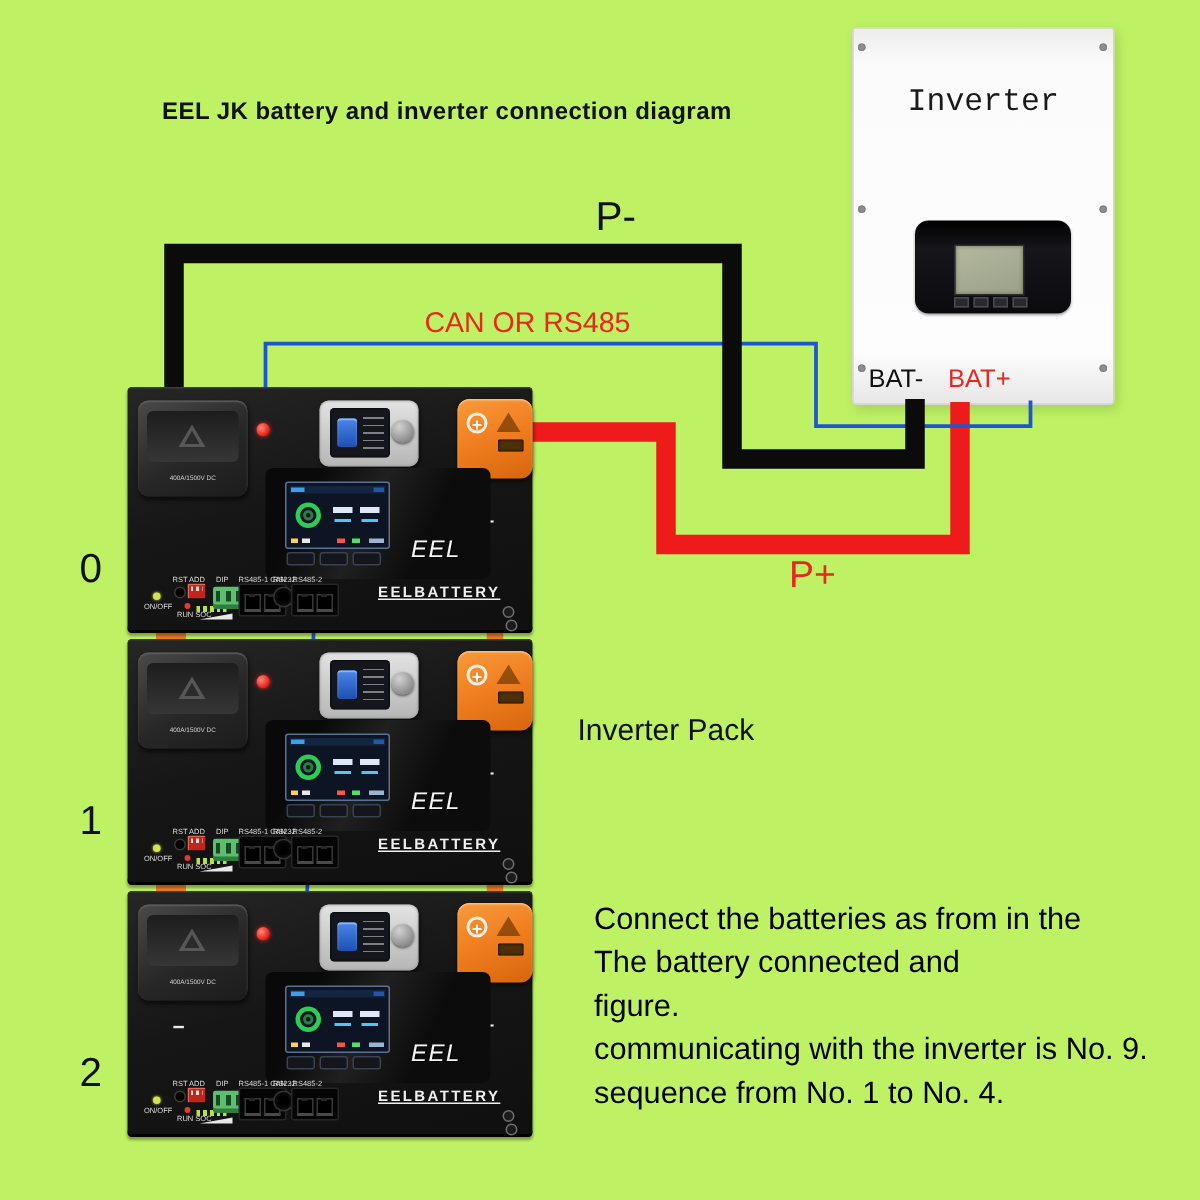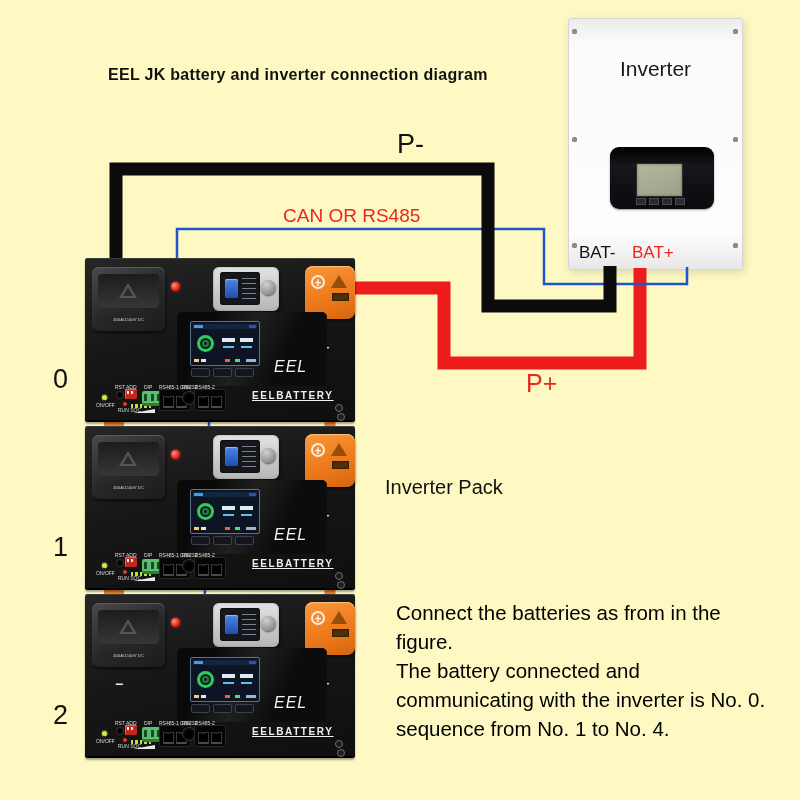--- a/index.html
+++ b/index.html
@@ -1,25 +1,25 @@
 <!DOCTYPE html>
 <html style="--cable-negative: #0b0b0b; --cable-positive: #ee1b1b; --comm-wire: #1e56cf; --interconnect-orange: #ef7d1f; --label-red: #e8281e; --battery-body: #161616;"><head>
 <meta charset="utf-8">
 <style>
   html,body{margin:0;padding:0;background:#fff;}
   body{width:800px;height:800px;overflow:hidden;font-family:"Liberation Sans",sans-serif;}
-  .stage{position:relative;width:800px;height:800px;background:#fef9c3;}
+  .stage{position:relative;width:800px;height:800px;background:#bef264;}
 
   .title{position:absolute;left:108px;top:66px;font-size:16px;font-weight:bold;color:#111;letter-spacing:.3px;white-space:nowrap;}
 
   
   .inverter{position:absolute;left:568px;top:18px;width:173px;height:250px;
     background:linear-gradient(180deg,#ececec,#fbfbfb 10%,#fdfdfd 86%,#e7e7e7);
     border:1px solid #d5d5d5;border-radius:3px;box-shadow:2px 3px 8px rgba(0,0,0,.13);}
-  .inv-label{position:absolute;left:0;right:0;top:38px;text-align:center;font-size:21px;color:#1a1a1a;}
+  .inv-label{position:absolute;left:0;right:0;top:38px;text-align:center;font-size:21px;color:#1a1a1a;font-family:Liberation Mono, monospace;}
   .inv-screw{position:absolute;width:5px;height:5px;border-radius:50%;background:#8f8f8f;box-shadow:inset 0 0 1px #444;}
   .scr1{left:3px;top:10px}.scr2{right:4px;top:10px}
   .scr3{left:3px;top:118px}.scr4{right:4px;top:118px}
   .scr5{left:3px;top:224px}.scr6{right:4px;top:224px}
   .inv-display{position:absolute;left:41px;top:128px;width:104px;height:62px;border-radius:9px;
     background:linear-gradient(180deg,#000,#16161b 30%,#0b0b0e);box-shadow:0 1px 2px rgba(0,0,0,.4);}
   .inv-lcd{position:absolute;left:26px;top:16px;width:45px;height:32px;background:linear-gradient(160deg,#b3b89f,#9ba088);border:1px solid #2c2c2c;box-shadow:inset 0 0 3px #6c705c;}
   .inv-btn{position:absolute;top:51px;width:8px;height:5px;background:#2a2a2e;border:1px solid #4a4a52;}
   .ib1{left:26px}.ib2{left:39px}.ib3{left:52px}.ib4{left:65px}
   .bat-minus{position:absolute;left:10px;top:224px;font-size:17px;color:#111;}
@@ -152,23 +152,23 @@
     <polyline points="116,280 116,169 488,169 488,306 610,306 610,266" fill="none" stroke="var(--cable-negative)" stroke-width="13" stroke-linejoin="miter"></polyline>
   </svg>
 
   <div class="label-pminus">P-</div>
   <div class="label-comm">CAN OR RS485</div>
   <div class="label-pplus">P+</div>
   <div class="label-batterypack">Inverter Pack</div>
 
   <div class="instructions">
     <div>Connect the batteries as from in the</div>
+    <div>The battery connected and</div>
     <div>figure.</div>
-    <div>The battery connected and</div>
-    <div>communicating with the inverter is No. 0.</div>
+    <div>communicating with the inverter is No. 9.</div>
     <div>sequence from No. 1 to No. 4.</div>
   </div>
 
   <div id="batteries-mount">
       <div class="battery" style="top: 258px;">
     <div class="bat-num">0</div>
 
     <div class="neg-terminal">
       <div class="nt-inner"></div>
       <div class="nt-warn"></div>

